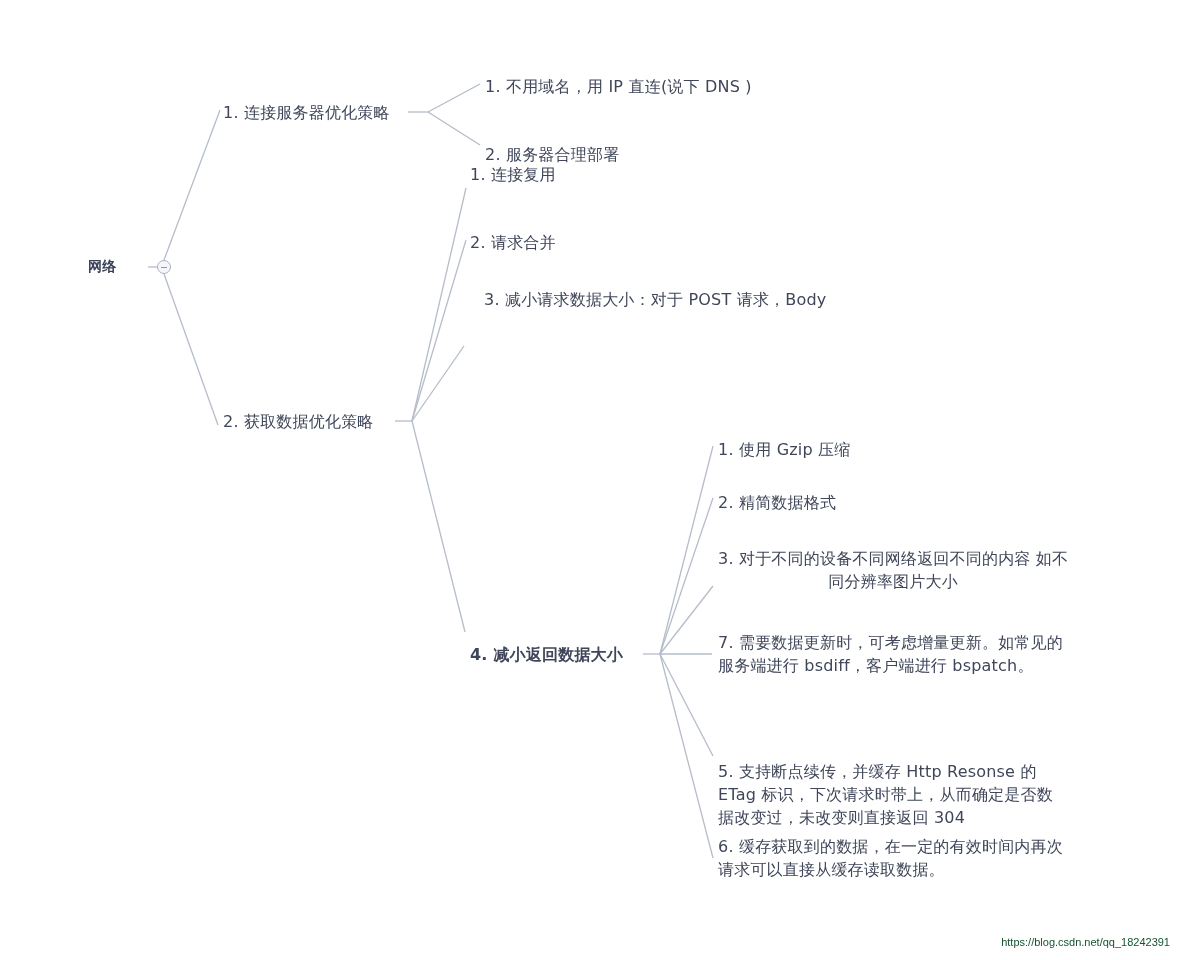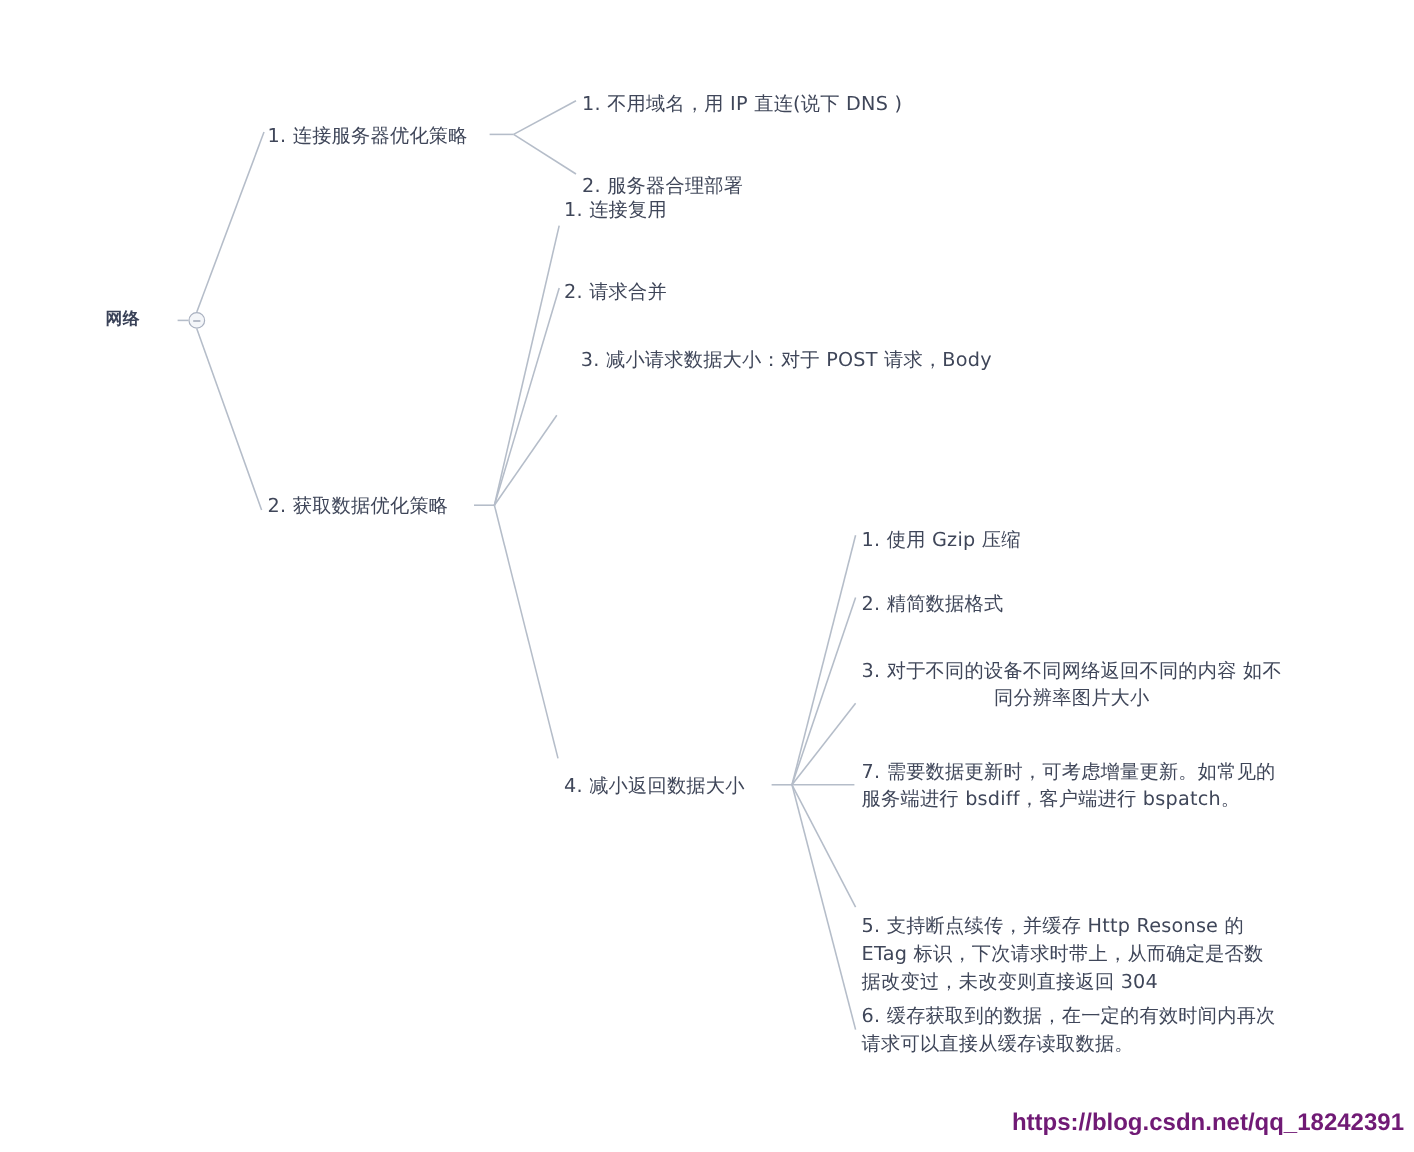--- a/index.html
+++ b/index.html
@@ -18,22 +18,22 @@
     .collapse-btn {
       position: absolute; width: 14px; height: 14px; border-radius: 50%;
       border: 1.3px solid #a9b1c0; background: #f4f6f9; box-sizing: border-box;
       cursor: pointer;
     }
     .collapse-btn::after {
       content: ""; position: absolute; left: 3px; right: 3px; top: 5.5px; height: 1.3px;
       background: #8d96a8;
     }
     .watermark {
-      position: absolute; right: 8px; bottom: 12px; font-size: 20px;
-      color: #701a75; font-family: "Liberation Sans", sans-serif; font-weight: bold;
+      position: absolute; right: 8px; bottom: 12px; font-size: 11px;
+      color: #14532d; font-family: "Liberation Sans", sans-serif;
     }
   </style>
 </head>
 <body>
 
 <div id="canvas">
   <svg id="links" width="1178" height="960">
     <g stroke="#b5bdc9" stroke-width="1.3" fill="none">
 
       <line x1="148" y1="267" x2="157" y2="267"></line>
@@ -66,21 +66,21 @@
   <div class="node" style="left:223px; top:101px;">1. 连接服务器优化策略</div>
   <div class="node" style="left:485px; top:75px;">1. 不用域名，用 IP 直连(说下 DNS )</div>
   <div class="node" style="left:485px; top:128px;margin-top:15px;">2. 服务器合理部署</div>
 
   <div class="node" style="left:223px; top:410px;">2. 获取数据优化策略</div>
   <div class="node" style="left:470px; top:163px;">1. 连接复用</div>
   <div class="node" style="left:470px; top:231px;">2. 请求合并</div>
   <div class="node" style="left:470px; top:288px;margin-left:14px;">
     <div>3. 减小请求数据大小：对于 POST 请求，Body</div>
   </div>
-  <div class="node" style="left:470px; top:643px;">4. 减小返回数据大小</div>
+  <div class="node" style="left:470px; top:643px;font-weight:bold;">4. 减小返回数据大小</div>
 
   <div class="node" style="left:718px; top:438px;">1. 使用 Gzip 压缩</div>
   <div class="node" style="left:718px; top:491px;">2. 精简数据格式</div>
   <div class="node" style="left:718px; top:547px;text-align:center;">
     <div>3. 对于不同的设备不同网络返回不同的内容 如不</div>
     <div>同分辨率图片大小</div>
   </div>
   <div class="node" style="left:718px; top:631px;">
     <div>7.  需要数据更新时，可考虑增量更新。如常见的</div>
     <div>服务端进行 bsdiff，客户端进行 bspatch。</div>

